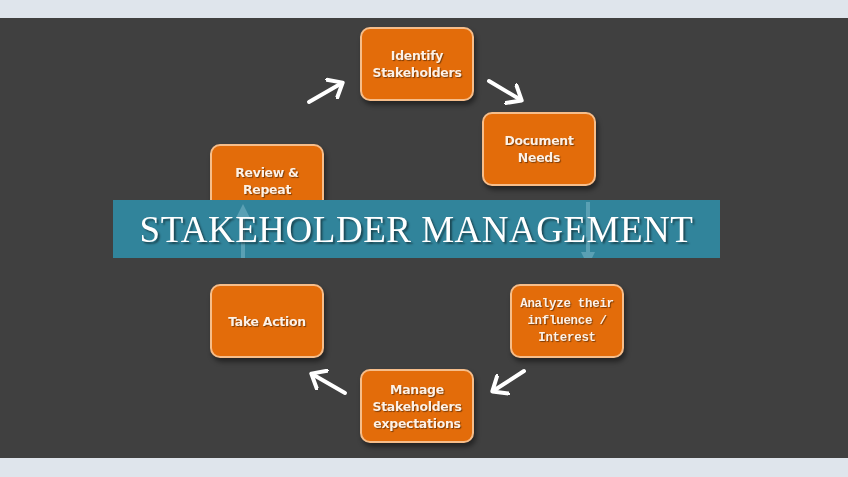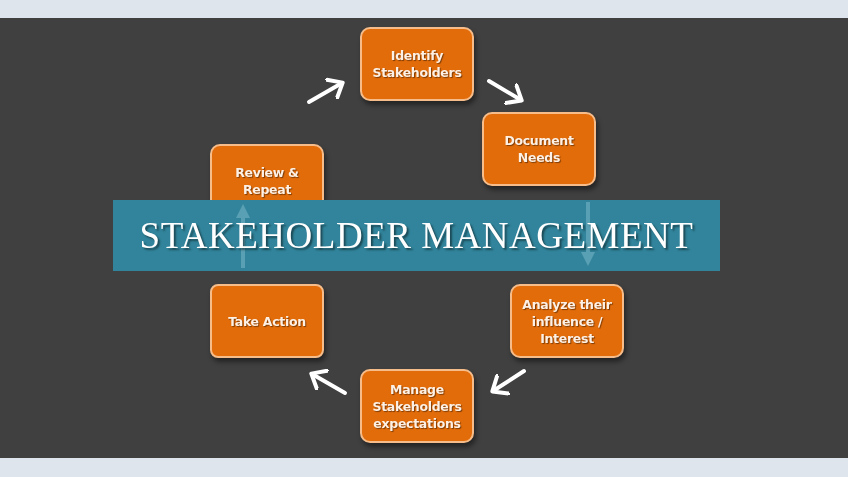--- a/index.html
+++ b/index.html
@@ -28,21 +28,21 @@
       font-weight: bold;
       font-size: 12.5px;
       line-height: 17px;
       letter-spacing: -0.3px;
       text-shadow: 1px 1px 1px rgba(0,0,0,0.45);
       padding: 0 6px;
       white-space: pre-line;
     }
     .banner {
       position: absolute;
-      left: 113px; top: 200px; width: 607px; height: 71px;
+      left: 113px; top: 200px; width: 607px; height: 58px;
       background: #31849b;
       display: flex; align-items: center; justify-content: center;
       overflow: hidden;
     }
     .banner-title {
       position: relative; z-index: 2;
       font-family: "Liberation Serif", "DejaVu Serif", serif;
       font-size: 37px;
       color: #ffffff;
       letter-spacing: 0.5px;
@@ -57,27 +57,27 @@
   </style>
 </head>
 <body>
 
 <div class="slide"></div>
 
 <div class="step" style="left:360px; top:27px;">Identify
 Stakeholders</div>
 <div class="step" style="left:482px; top:112px;">Document
 Needs</div>
-<div class="step" style="left:510px; top:284px;">Analyze their
+<div class="step" style="left:510px; top:284px;font-family:Liberation Mono, monospace;">Analyze their
 influence /
 Interest</div>
 <div class="step" style="left:360px; top:369px;">Manage
 Stakeholders
 expectations</div>
-<div class="step" style="left:210px; top:284px;border-radius:8px;">Take Action</div>
+<div class="step" style="left:210px; top:284px;">Take Action</div>
 <div class="step" style="left:210px; top:112px;margin-top:32px;">Review &amp;
 Repeat</div>
 
 <div class="banner">
   <svg class="ghost-arrow" style="left:122px; top:4px;" width="16" height="66" viewBox="0 0 16 66">
     <line x1="8" y1="64" x2="8" y2="10" stroke="#8cc3d4" stroke-width="4"></line>
     <polygon points="8,0 1,14 15,14" fill="#8cc3d4"></polygon>
   </svg>
   <svg class="ghost-arrow" style="left:467px; top:2px;" width="16" height="66" viewBox="0 0 16 66">
     <line x1="8" y1="0" x2="8" y2="54" stroke="#8cc3d4" stroke-width="4"></line>

